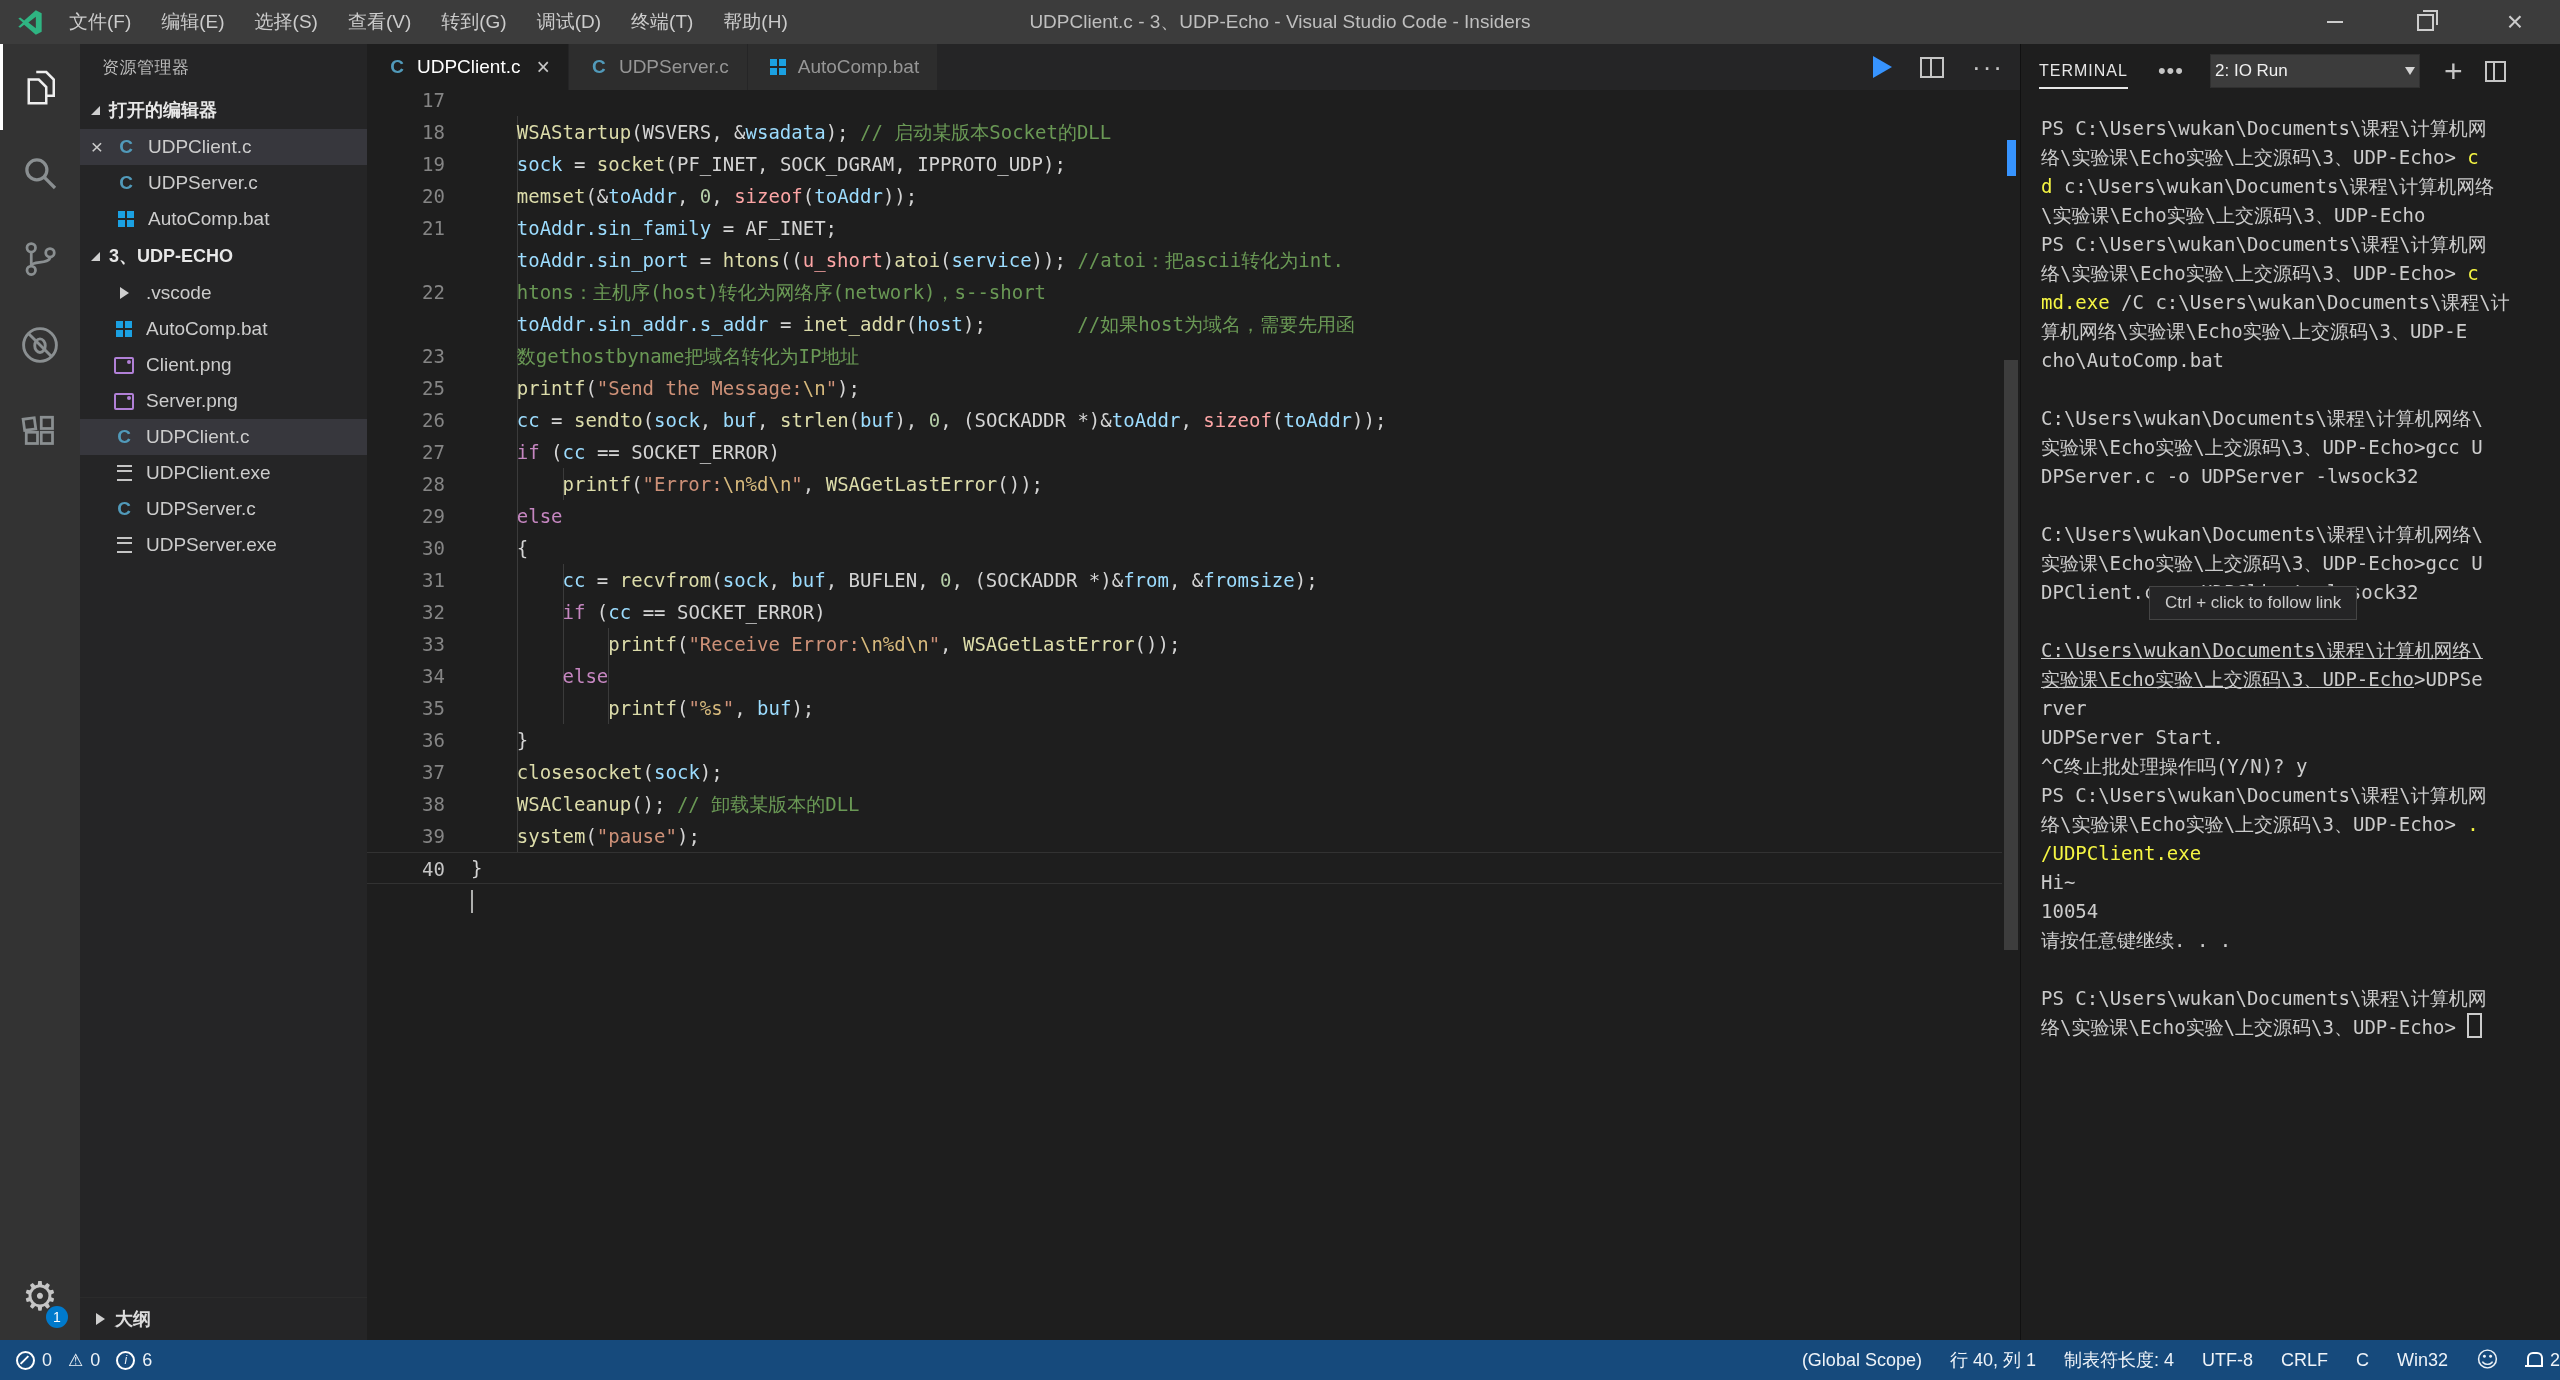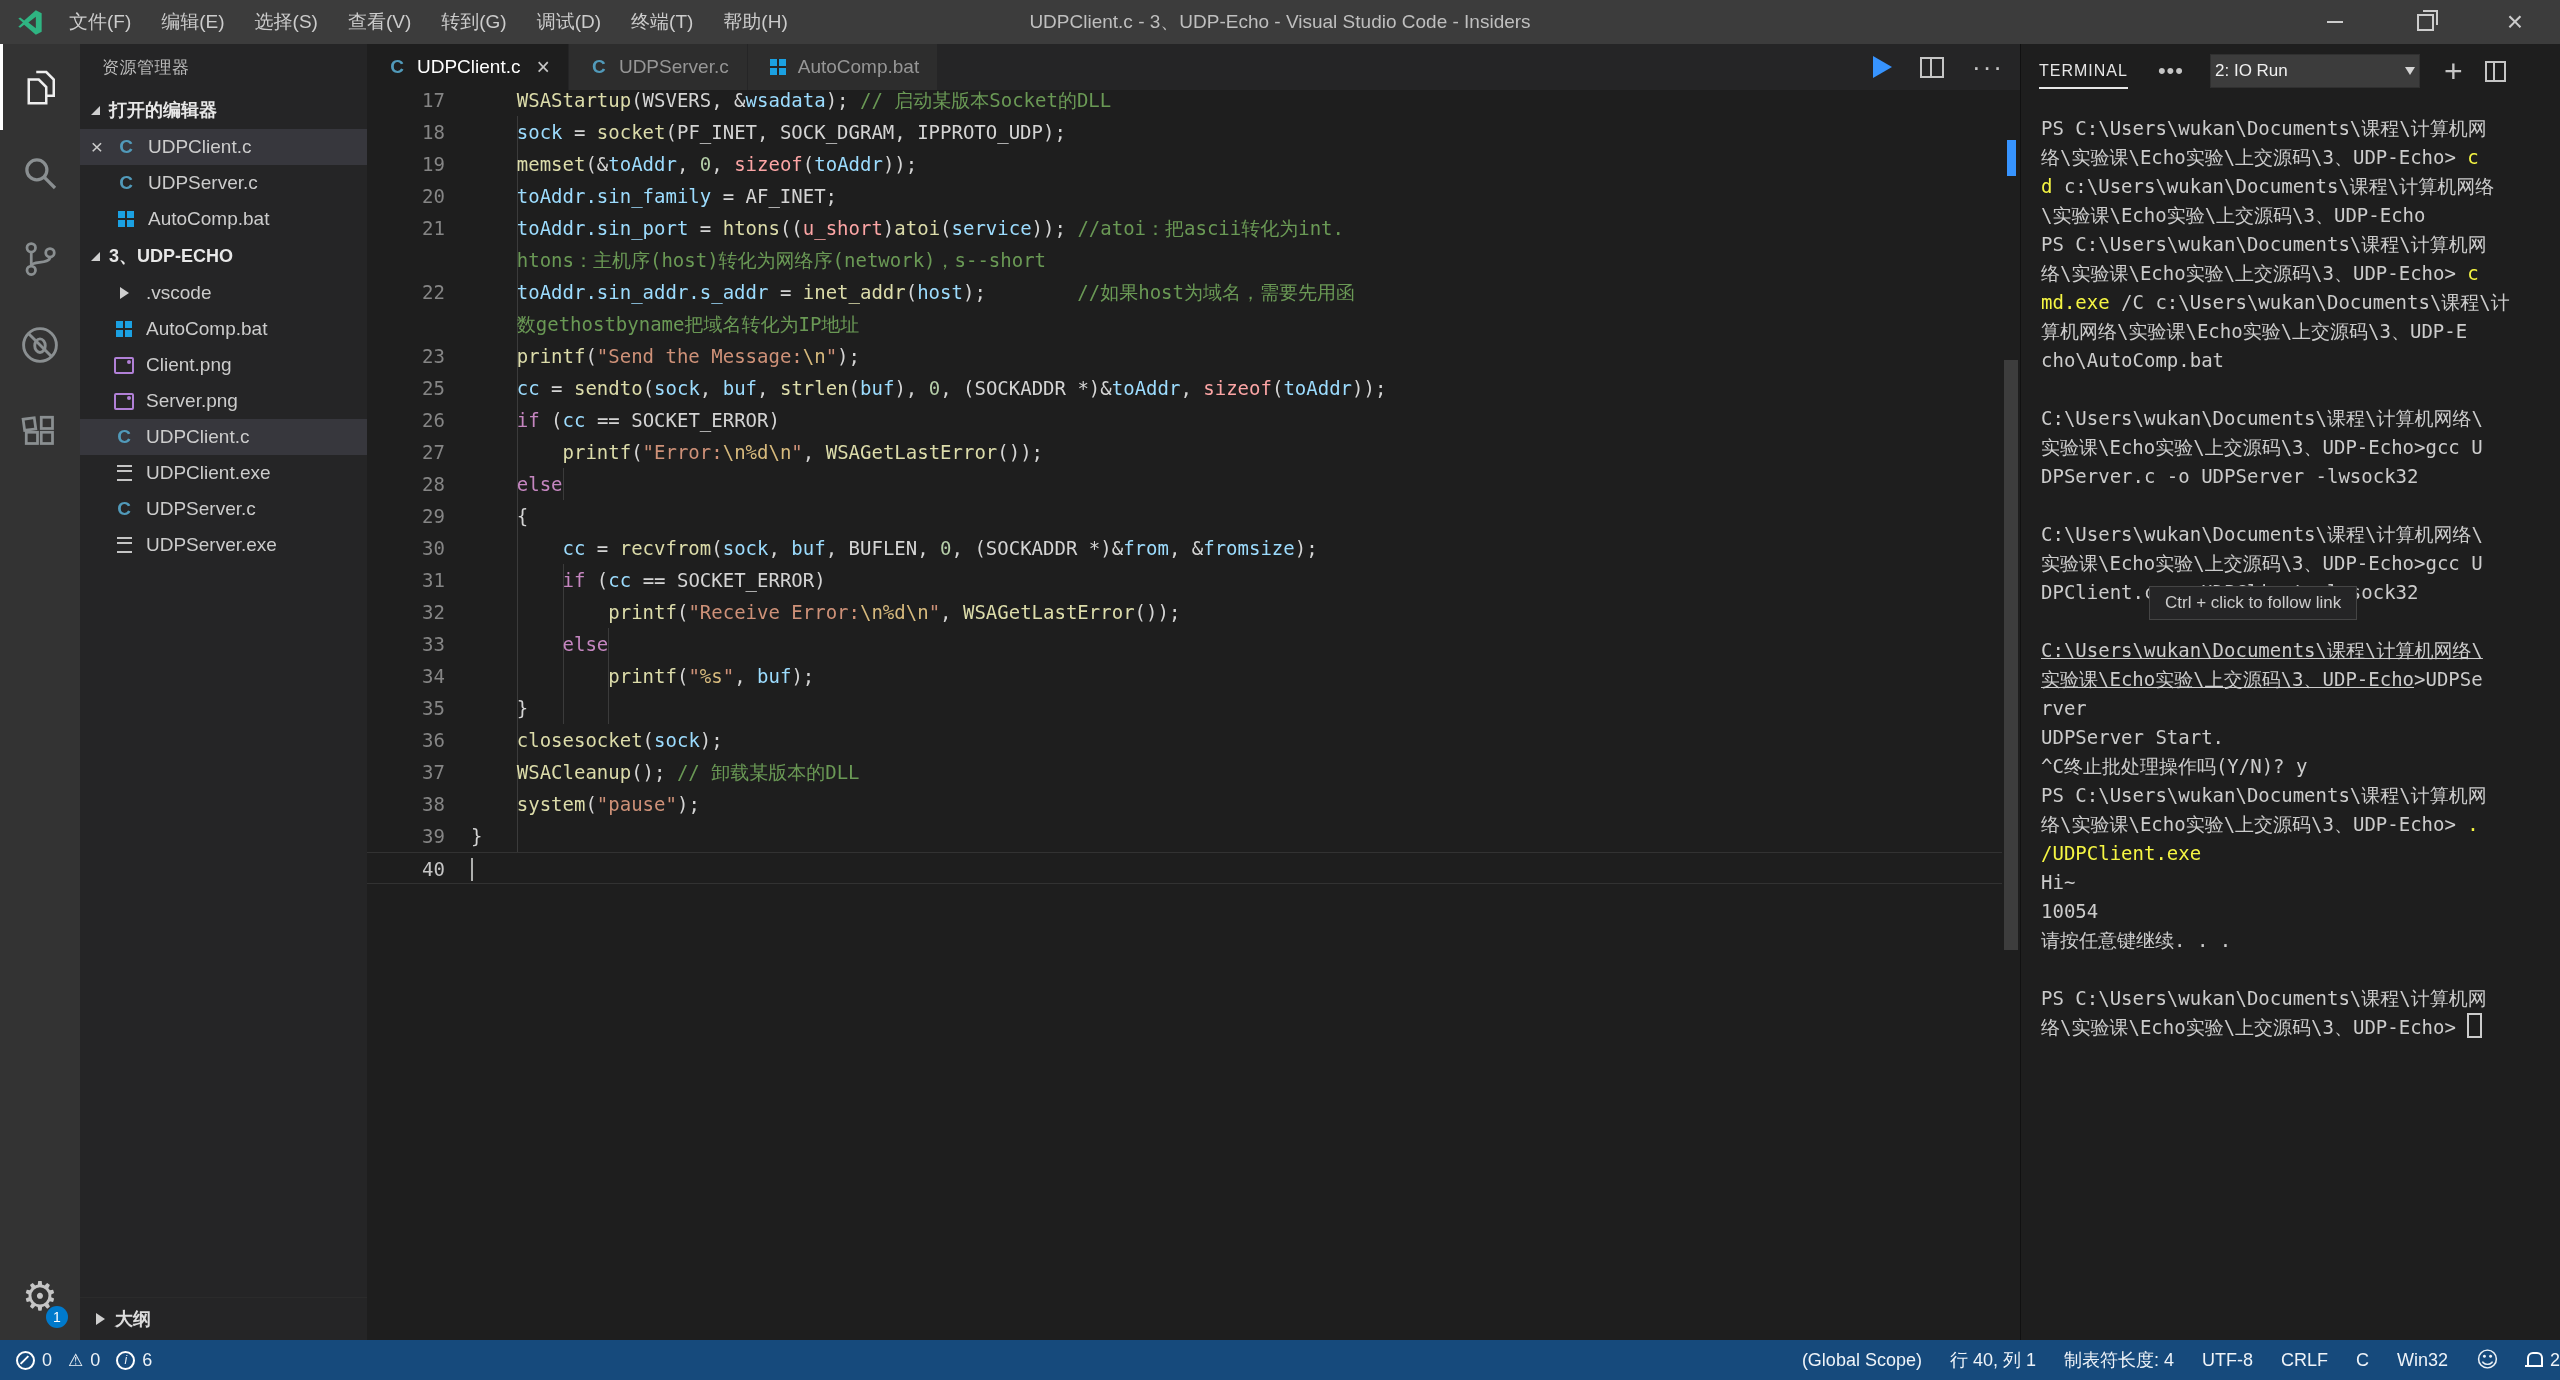--- a/index.html
+++ b/index.html
@@ -57,21 +57,21 @@
   .editor-actions{position:absolute;right:16px;top:0;height:46px;display:flex;align-items:center;gap:28px;}
   .play{width:0;height:0;border-left:19px solid #3794ff;border-top:11px solid transparent;border-bottom:11px solid transparent;}
   .split-ico{width:20px;height:17px;border:2px solid #c5c5c5;position:relative;}
   .split-ico::after{content:'';position:absolute;left:8px;top:0;bottom:0;width:2px;background:#c5c5c5;}
   .more-ico{color:#c5c5c5;font-size:26px;letter-spacing:2px;line-height:20px;}
   .code-pane{position:absolute;left:0;top:46px;right:18px;bottom:0;overflow:hidden;}
   #code-lines{margin-top:-6px;font-family:"DejaVu Sans Mono",monospace;font-size:19px;position:relative;z-index:1;}
   .code-row{display:flex;height:32px;line-height:32px;box-sizing:border-box;}
   .lnum{width:78px;text-align:right;color:#858585;flex:none;}
   .lnum.active{color:#c6c6c6;}
-  .ltext{padding-left:26px;white-space:pre;}
+  .ltext{padding-left:26px;white-space:pre;margin-top:32px;}
   .tk-pln{color:#d4d4d4}.tk-fn{color:#dcdcaa}.tk-var{color:#9cdcfe}.tk-kw{color:#c586c0}
   .tk-type{color:#fca5a5}.tk-str{color:#ce9178}.tk-esc{color:#d7ba7d}.tk-num{color:#b5cea8}.tk-com{color:#6a9955}
   .cur-line{border-top:1px solid #323232;border-bottom:1px solid #323232;}
   .caret{display:inline-block;width:2px;height:23px;background:#aeafad;vertical-align:-5px;}
   .guide{position:absolute;width:1px;background:#3b3b3b;z-index:0;}
   #g1{left:150px;top:26px;height:736px;}
   #g2a{left:196px;top:378px;height:32px;}
   #g2b{left:196px;top:474px;height:160px;}
   #g3{left:241px;top:538px;height:96px;}
   

